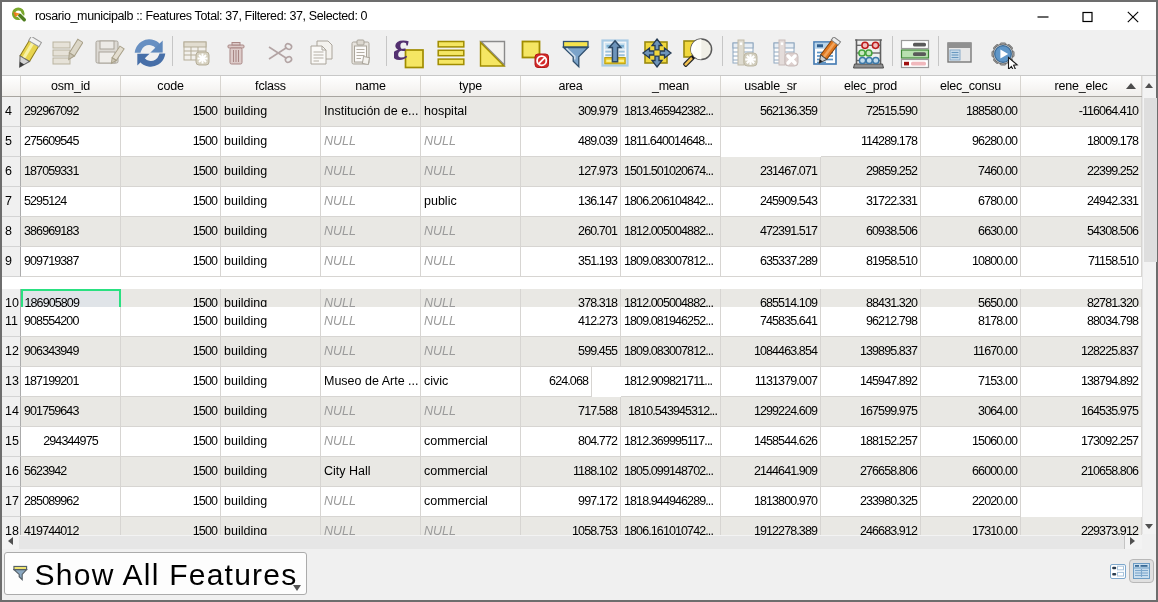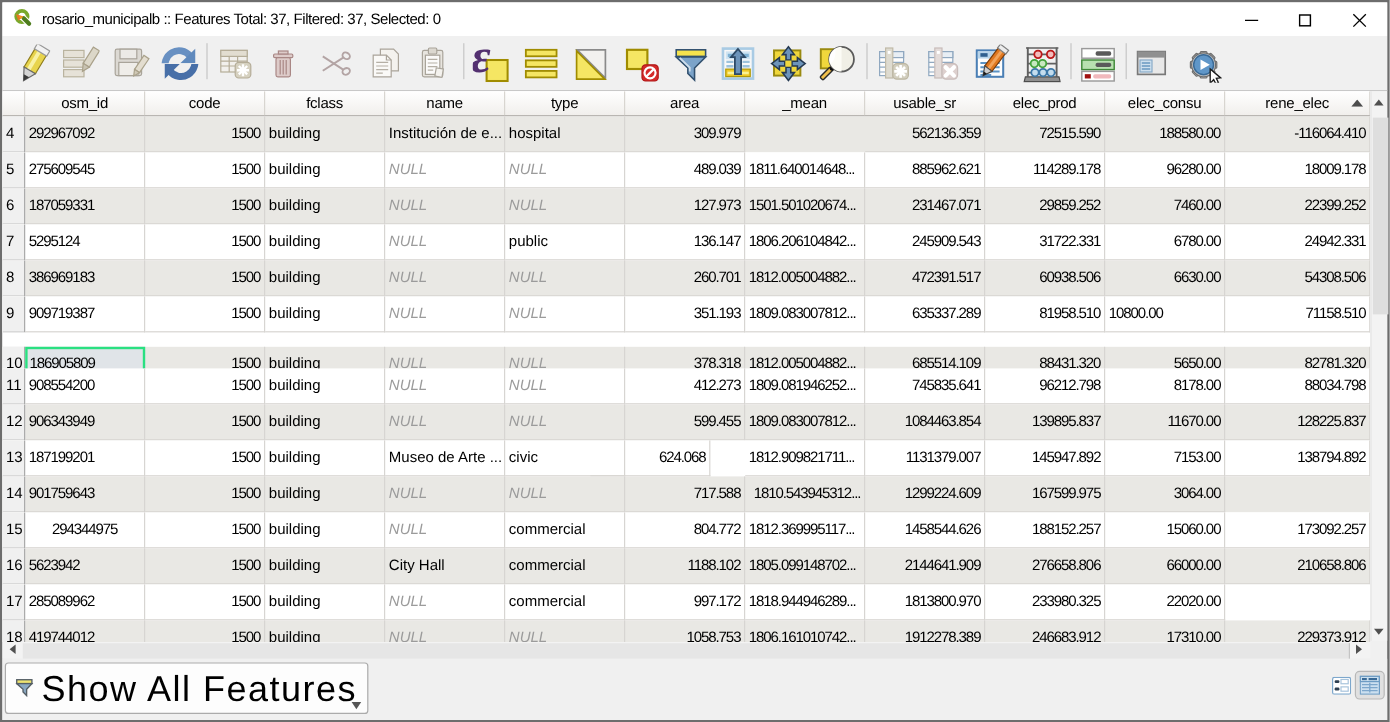--- a/index.html
+++ b/index.html
@@ -381,35 +381,35 @@
           </svg></div>
       </div>
 <div class="row g" style="top:21px">
         <div class="rn">4</div>
         <div class="c " style="left:19px;width:100px;text-align:left"><span class="d">292967092</span></div>
         <div class="c " style="left:119px;width:100px;text-align:right"><span class="d">1500</span></div>
         <div class="c " style="left:219px;width:100px;text-align:left">building</div>
         <div class="c " style="left:319px;width:100px;text-align:left">Institución de e...</div>
         <div class="c " style="left:419px;width:100px;text-align:left">hospital</div>
         <div class="c " style="left:519px;width:100px;text-align:right"><span class="d">309.979</span></div>
+        <div class="c " style="left:619px;width:100px;text-align:left"><span class="d">1813.465942382...</span></div>
         <div class="c " style="left:719px;width:100px;text-align:right"><span class="d">562136.359</span></div>
         <div class="c " style="left:819px;width:100px;text-align:right"><span class="d">72515.590</span></div>
         <div class="c " style="left:919px;width:100px;text-align:right"><span class="d">188580.00</span></div>
         <div class="c " style="left:1019px;width:121px;text-align:right"><span class="d">-116064.410</span></div>
       </div>
 <div class="row w" style="top:51px">
         <div class="rn">5</div>
         <div class="c " style="left:19px;width:100px;text-align:left"><span class="d">275609545</span></div>
         <div class="c " style="left:119px;width:100px;text-align:right"><span class="d">1500</span></div>
         <div class="c " style="left:219px;width:100px;text-align:left">building</div>
         <div class="c " style="left:319px;width:100px;text-align:left"><span class="nul">NULL</span></div>
         <div class="c " style="left:419px;width:100px;text-align:left"><span class="nul">NULL</span></div>
         <div class="c " style="left:519px;width:100px;text-align:right"><span class="d">489.039</span></div>
         <div class="c " style="left:619px;width:100px;text-align:left"><span class="d">1811.640014648...</span></div>
-        <div class="c " style="left:719px;width:100px;text-align:right"><span class="d">885962.621</span></div>
         <div class="c " style="left:819px;width:100px;text-align:right"><span class="d">114289.178</span></div>
         <div class="c " style="left:919px;width:100px;text-align:right"><span class="d">96280.00</span></div>
         <div class="c " style="left:1019px;width:121px;text-align:right"><span class="d">18009.178</span></div>
       </div>
 <div class="row g" style="top:81px">
         <div class="rn">6</div>
         <div class="c " style="left:19px;width:100px;text-align:left"><span class="d">187059331</span></div>
         <div class="c " style="left:119px;width:100px;text-align:right"><span class="d">1500</span></div>
         <div class="c " style="left:219px;width:100px;text-align:left">building</div>
         <div class="c " style="left:319px;width:100px;text-align:left"><span class="nul">NULL</span></div>
@@ -453,21 +453,21 @@
         <div class="rn">9</div>
         <div class="c " style="left:19px;width:100px;text-align:left"><span class="d">909719387</span></div>
         <div class="c " style="left:119px;width:100px;text-align:right"><span class="d">1500</span></div>
         <div class="c " style="left:219px;width:100px;text-align:left">building</div>
         <div class="c " style="left:319px;width:100px;text-align:left"><span class="nul">NULL</span></div>
         <div class="c " style="left:419px;width:100px;text-align:left"><span class="nul">NULL</span></div>
         <div class="c " style="left:519px;width:100px;text-align:right"><span class="d">351.193</span></div>
         <div class="c " style="left:619px;width:100px;text-align:left"><span class="d">1809.083007812...</span></div>
         <div class="c " style="left:719px;width:100px;text-align:right"><span class="d">635337.289</span></div>
         <div class="c " style="left:819px;width:100px;text-align:right"><span class="d">81958.510</span></div>
-        <div class="c " style="left:919px;width:100px;"><span class="d">10800.00</span></div>
+        <div class="c " style="left:919px;width:100px;text-align:right"><span class="d">10800.00</span></div>
         <div class="c " style="left:1019px;width:121px;text-align:right"><span class="d">71158.510</span></div>
       </div>
 <div class="row g" style="top:213px">
         <div class="rn">10</div>
         <div class="c sel" style="left:19px;width:100px;text-align:left">186905809</div>
         <div class="c " style="left:119px;width:100px;text-align:right"><span class="d">1500</span></div>
         <div class="c " style="left:219px;width:100px;text-align:left">building</div>
         <div class="c " style="left:319px;width:100px;text-align:left"><span class="nul">NULL</span></div>
         <div class="c " style="left:419px;width:100px;text-align:left"><span class="nul">NULL</span></div>
         <div class="c " style="left:519px;width:100px;text-align:right"><span class="d">378.318</span></div>
@@ -524,20 +524,21 @@
         <div class="c " style="left:19px;width:100px;text-align:left"><span class="d">901759643</span></div>
         <div class="c " style="left:119px;width:100px;text-align:right"><span class="d">1500</span></div>
         <div class="c " style="left:219px;width:100px;text-align:left">building</div>
         <div class="c " style="left:319px;width:100px;text-align:left"><span class="nul">NULL</span></div>
         <div class="c " style="left:419px;width:100px;text-align:left"><span class="nul">NULL</span></div>
         <div class="c " style="left:519px;width:100px;text-align:right"><span class="d">717.588</span></div>
         <div class="c " style="left:619px;width:100px;text-align:right"><span class="d">1810.543945312...</span></div>
         <div class="c " style="left:719px;width:100px;text-align:right"><span class="d">1299224.609</span></div>
         <div class="c " style="left:819px;width:100px;text-align:right"><span class="d">167599.975</span></div>
         <div class="c " style="left:919px;width:100px;text-align:right"><span class="d">3064.00</span></div>
+        <div class="c " style="left:1019px;width:121px;text-align:right"><span class="d">164535.975</span></div>
       </div>
 <div class="row w" style="top:351px">
         <div class="rn">15</div>
         <div class="c " style="left:19px;width:100px;text-align:center"><span class="d">294344975</span></div>
         <div class="c " style="left:119px;width:100px;text-align:right"><span class="d">1500</span></div>
         <div class="c " style="left:219px;width:100px;text-align:left">building</div>
         <div class="c " style="left:319px;width:100px;text-align:left"><span class="nul">NULL</span></div>
         <div class="c " style="left:419px;width:100px;text-align:left">commercial</div>
         <div class="c " style="left:519px;width:100px;text-align:right"><span class="d">804.772</span></div>
         <div class="c " style="left:619px;width:100px;text-align:left"><span class="d">1812.369995117...</span></div>

